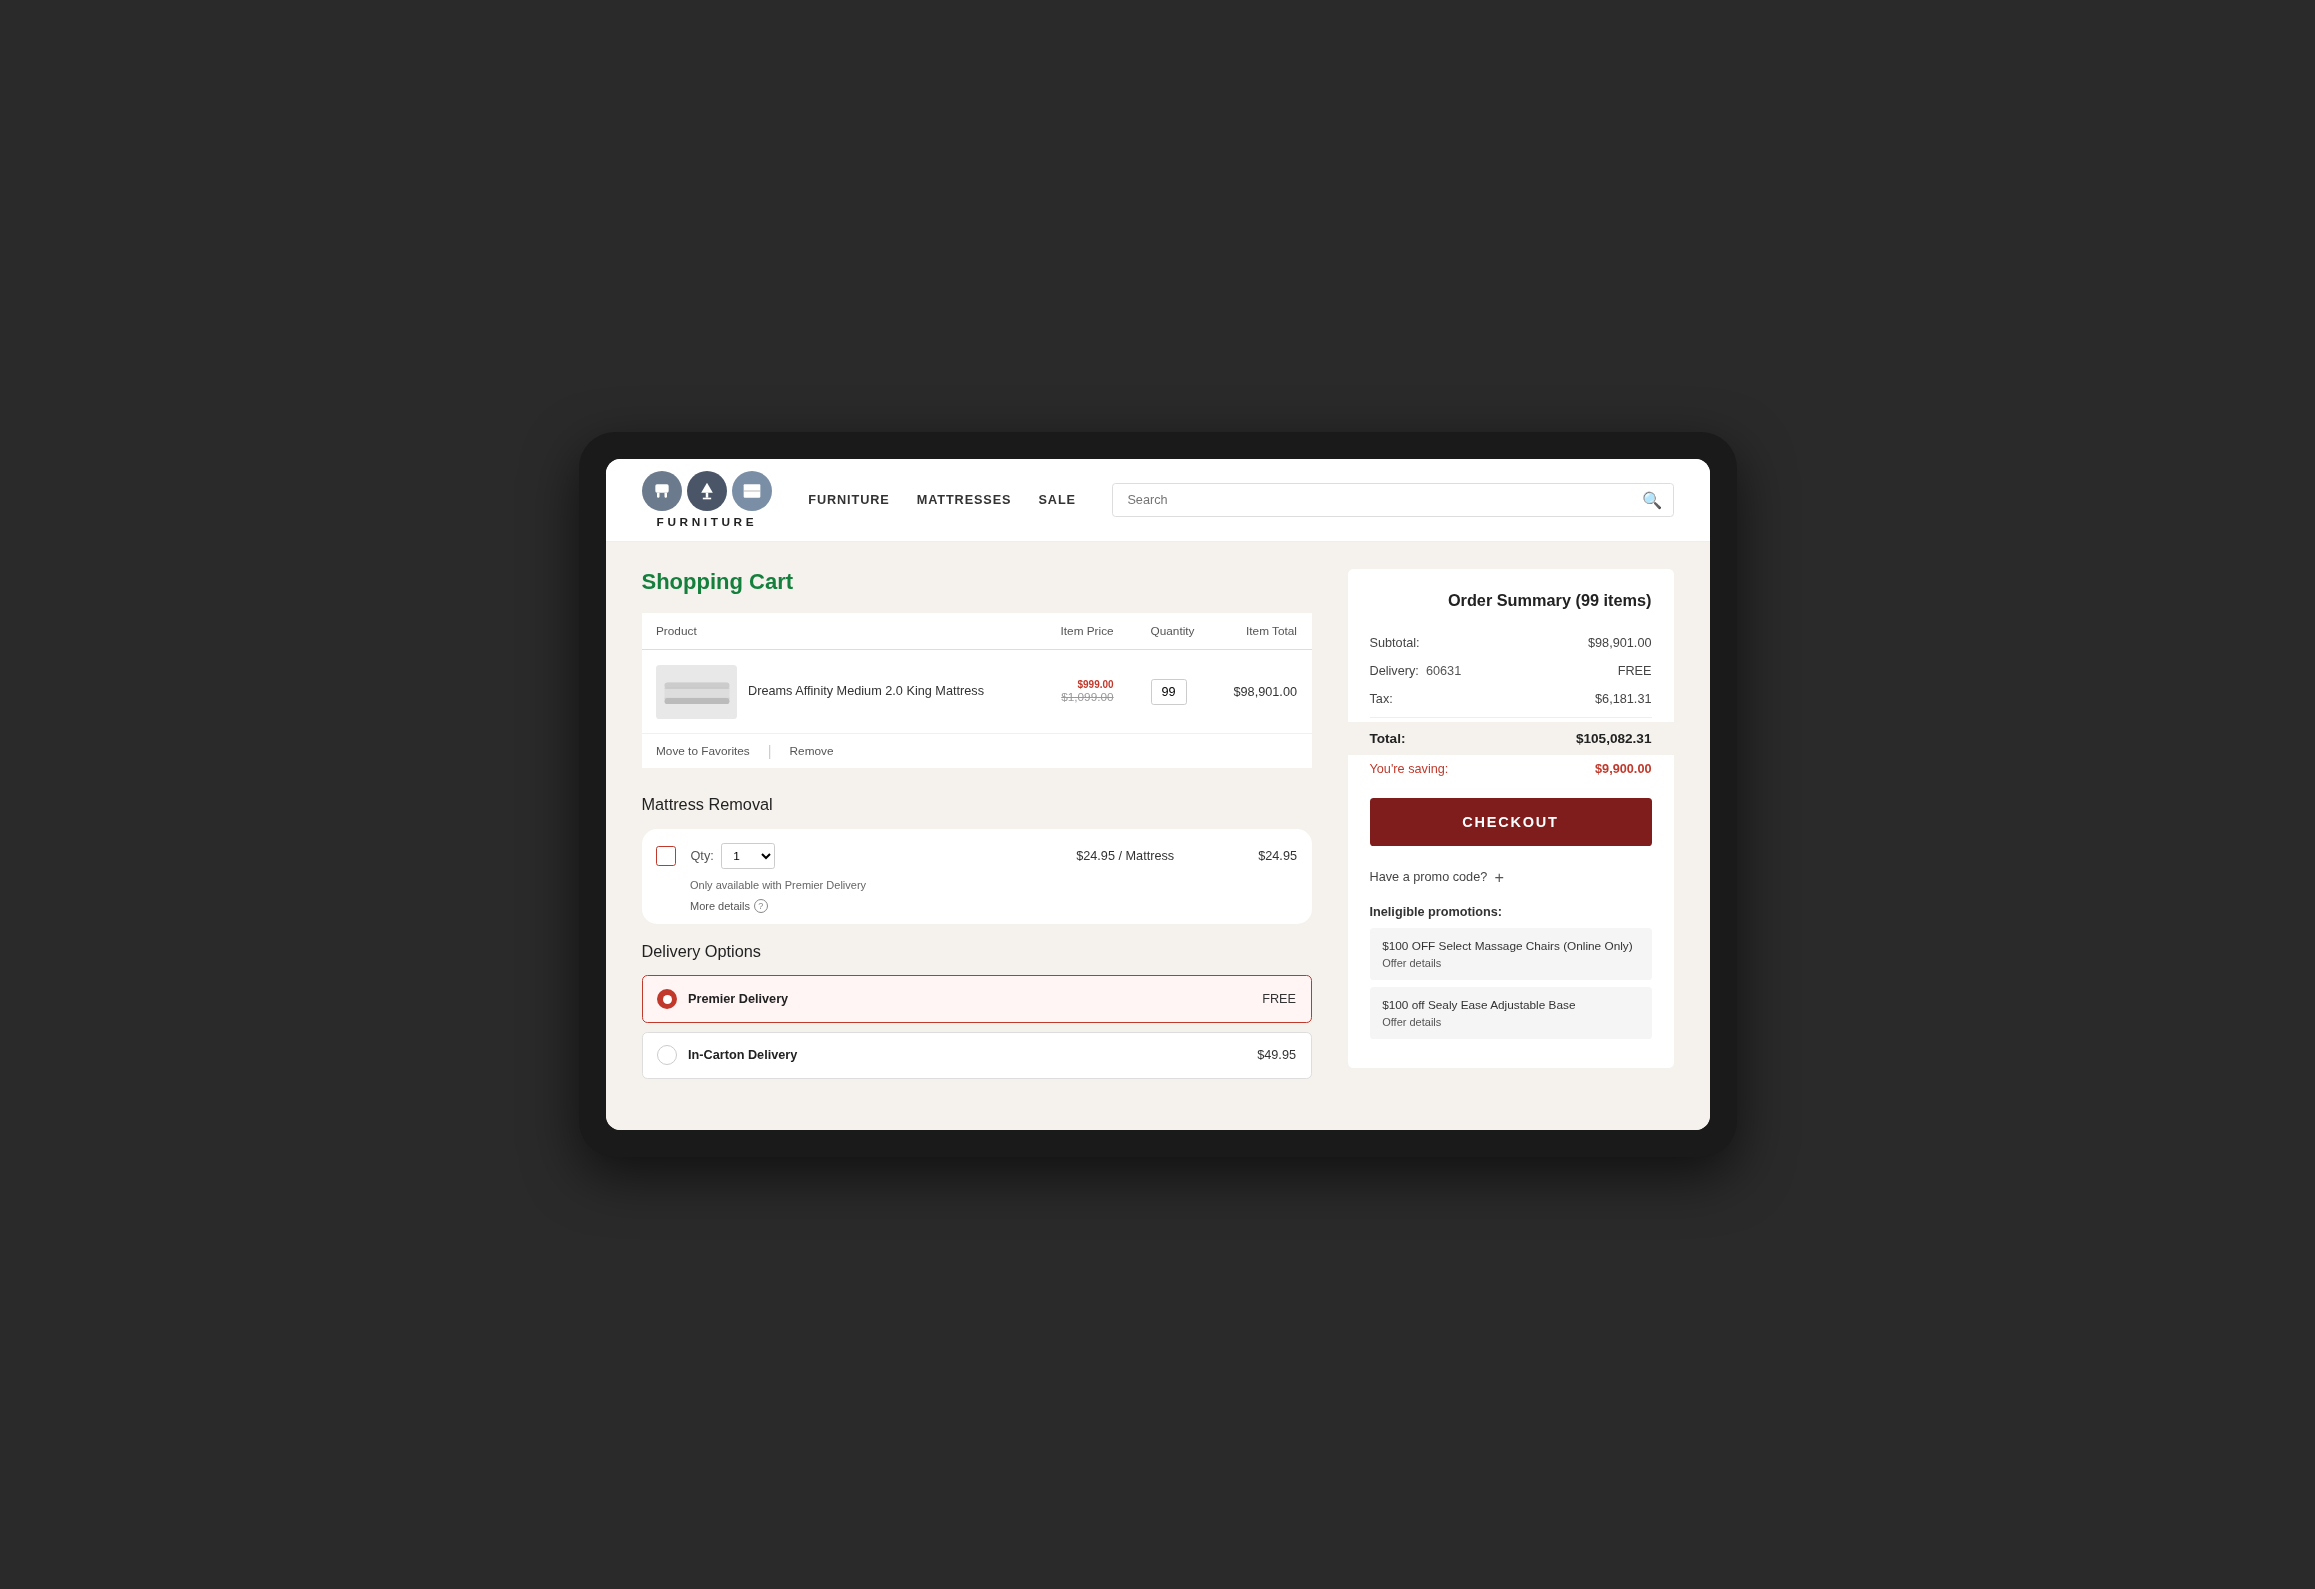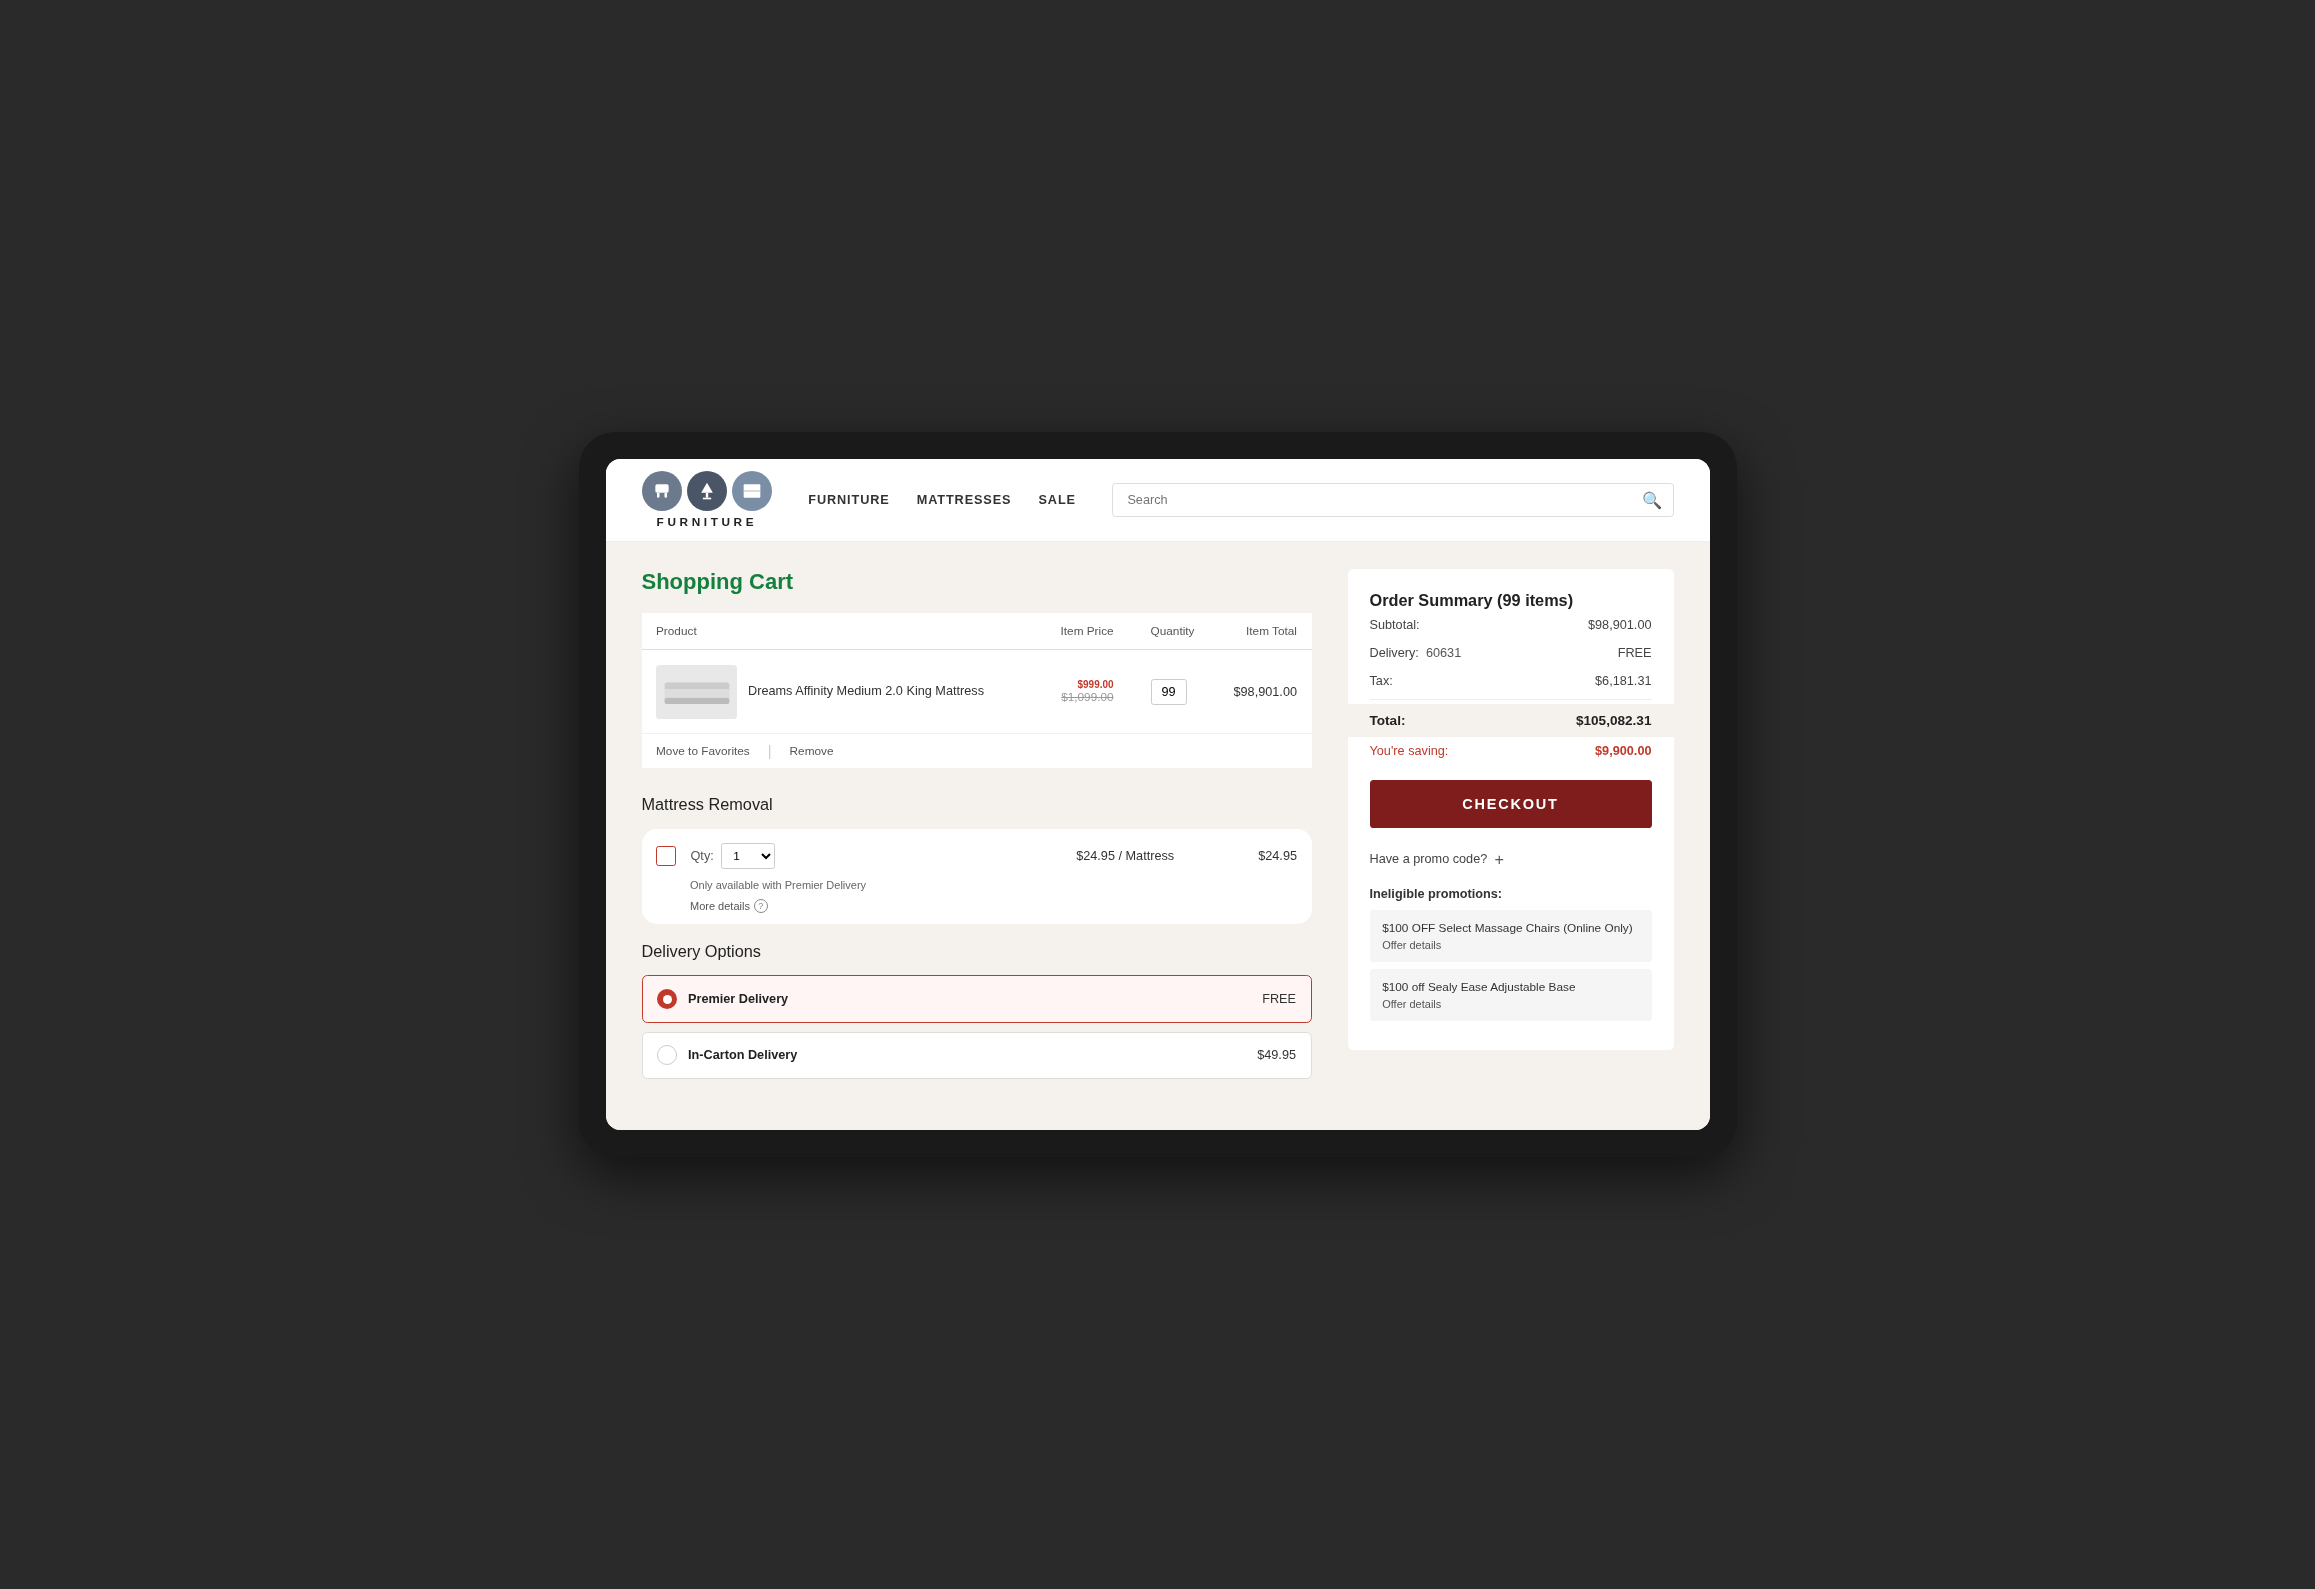--- a/index.html
+++ b/index.html
@@ -390,21 +390,22 @@
     .order-summary {
       background: #fff;
       border-radius: 5.4px;
       padding: 22px;
     }
 
     .summary-title {
       font-size: 16.3px;
       font-weight: 600;
       color: #222;
-      text-align: left;
+      margin-bottom: 18px;
+      text-align: right;
     }
 
     .summary-row {
       display: flex;
       justify-content: space-between;
       align-items: center;
       padding: 7.2px 0;
       font-size: 12.7px;
       color: #444;
     }

